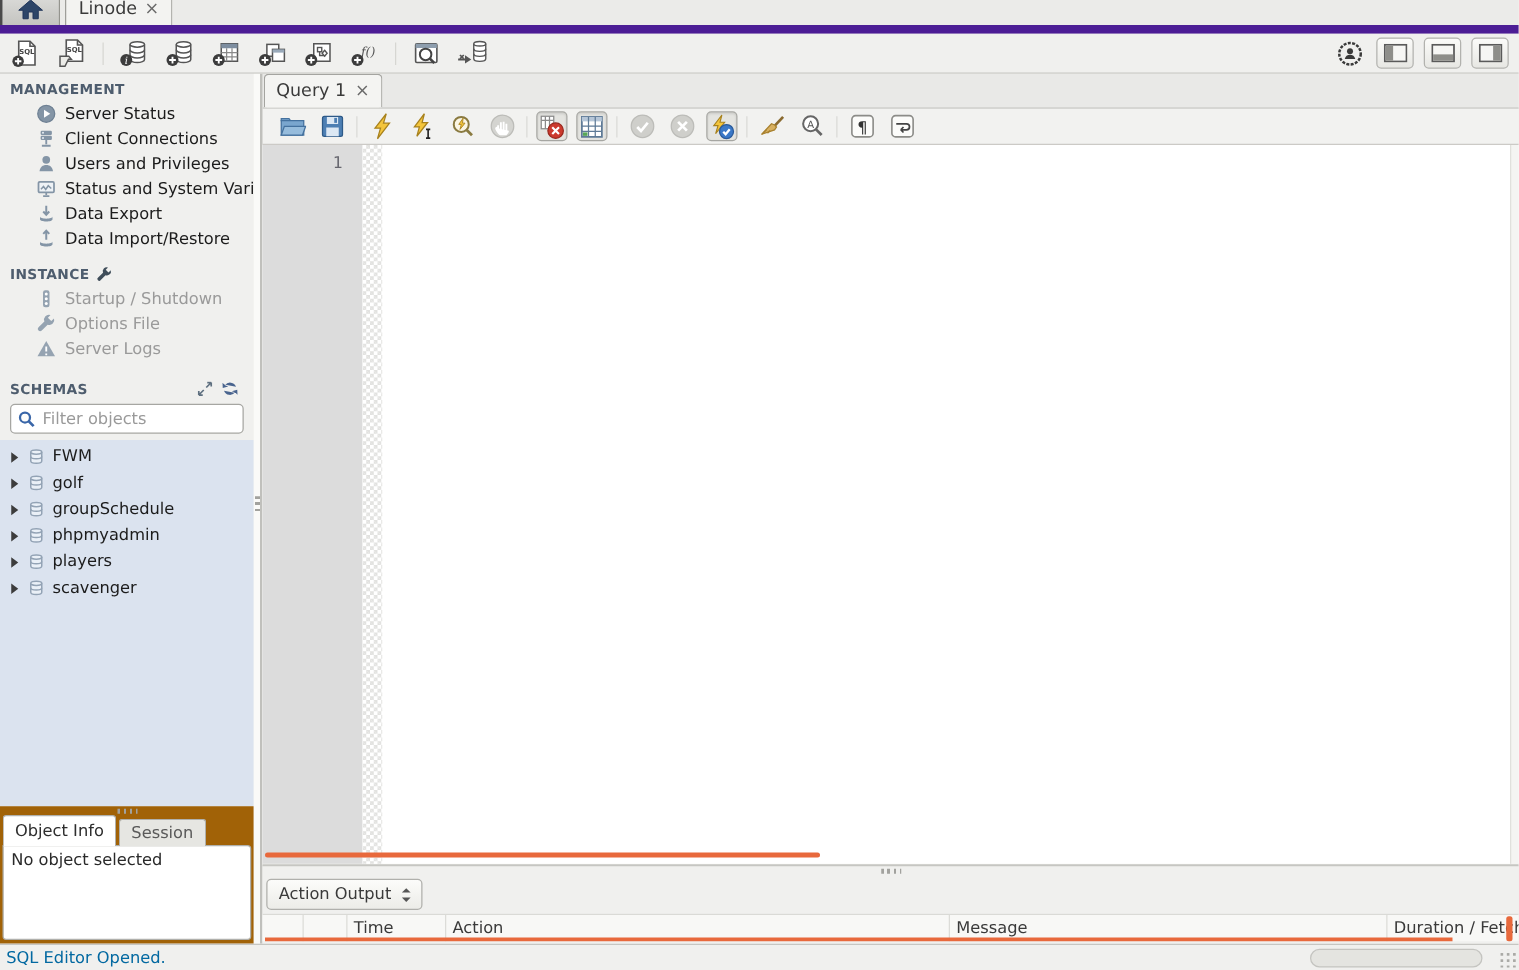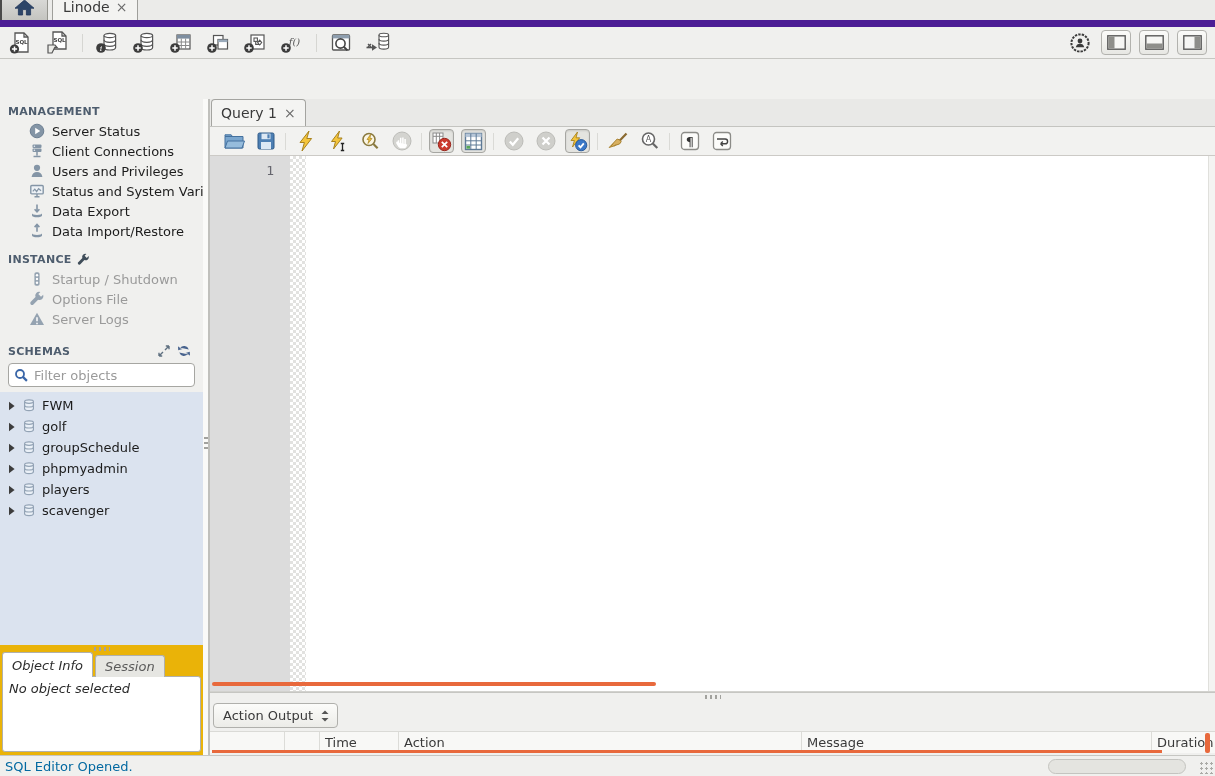--- a/index.html
+++ b/index.html
@@ -14,38 +14,38 @@
   .tab-close { color:#6a6a6a; font-size:14px; line-height:1; cursor:default; }
 
   
   .main-toolbar { height:32px; background:#f0f0ee; border-bottom:1px solid #c6c6c2; display:flex; align-items:center; padding:0 8px; gap:11px; flex:0 0 auto; }
   .tbtn { display:flex; align-items:center; justify-content:center; width:26px; height:26px; }
   .tsep { width:1px; height:18px; background:#d6d6d2; }
   .mt-right { margin-left:auto; display:flex; align-items:center; gap:8px; }
   .panel-btn { width:30px; height:25px; border:1px solid #b2b2ae; border-radius:4px; background:linear-gradient(#fbfbf9,#e7e7e3); display:flex; align-items:center; justify-content:center; }
 
   
-  .body { flex:1 1 auto; display:flex; min-height:0;margin-top:40px; }
+  .body { flex:1 1 auto; display:flex; min-height:0; }
 
   
   .sidebar { width:203px; flex:0 0 auto; display:flex; flex-direction:column; background:#f0f0ee; }
   .sec-title { font-size:11px; font-weight:bold; color:#4e5d6e; letter-spacing:.3px; padding:6px 8px 4px 8px; display:flex; align-items:center; gap:5px; height:22px; }
   .side-item { height:20px; display:flex; align-items:center; gap:7px; padding-left:29px; font-size:13px; color:#1c1c1c; cursor:default; white-space:nowrap; overflow:hidden; }
   .side-item.disabled { color:#9a9a9a; }
   .sec-title.schemas { margin-top:10px; }
   .sec-title.instance { margin-top:6px; }
   .schema-tools { margin-left:auto; display:flex; align-items:center; gap:7px; padding-right:4px; }
   .filter-box { margin:2px 8px 0 8px; height:24px; border:1px solid #a6a6a2; border-radius:4px; background:#fff; display:flex; align-items:center; padding:0 5px; gap:5px; }
   .filter-box input { border:none; outline:none; background:transparent; font-family:inherit; font-size:13px; color:#333; width:100%; }
   .filter-box input::placeholder { color:#9a9a9a; }
   .schema-list { margin-top:5px; flex:1 1 auto; background:#dbe3ef; padding-top:3px; overflow:hidden; }
   .schema-row { height:21px; display:flex; align-items:center; padding-left:8px; gap:6px; font-size:13px; color:#1c1c1c; cursor:default; }
 
   
-  .info-panel { height:110px; flex:0 0 auto; display:flex; flex-direction:column; background:#eab308;font-style:italic; }
+  .info-panel { height:110px; flex:0 0 auto; display:flex; flex-direction:column; background:#a16207; }
   .grip-row { height:7px; display:flex; justify-content:center; align-items:center; }
   .grip-h { width:16px; height:4px; background:repeating-linear-gradient(90deg,#a2a29e 0 2px,transparent 2px 5px); }
   .info-tabs { display:flex; align-items:flex-end; height:25px; padding-left:2px; gap:2px; }
   .info-tab { border:1px solid #b0b0ac; border-bottom:none; border-radius:3px 3px 0 0; padding:0 9px; height:25px; display:flex; align-items:center; font-size:13px; color:#2e2e2e; background:#fff; position:relative; z-index:2; }
   .info-tab.inactive { background:#e6e6e2; color:#5a5a5a; height:22px; }
   .info-box { flex:1; margin:0 2px 3px 2px; background:#fff; border:1px solid #b0b0ac; border-radius:0 3px 3px 3px; margin-top:-1px; padding:4px 6px; font-size:13px; color:#2a2a2a; }
 
   
   .v-split { width:7px; flex:0 0 auto; background:#fafaf8; border-right:2px solid #c0c0bc; position:relative; cursor:col-resize; }
   .grip-v { position:absolute; top:338px; left:1px; width:4px; height:14px; background:repeating-linear-gradient(#a2a29e 0 2px,transparent 2px 5px); }
@@ -68,21 +68,21 @@
     background-size:6px 6px; background-position:0 0,3px 3px; }
   .edit-surface { flex:1 1 auto; background:#fff; }
   .v-scroll-strip { width:7px; flex:0 0 auto; background:#f4f4f2; border-left:1px solid #e0e0dc; }
   .h-scroll-thumb { position:absolute; left:2px; bottom:5px; width:444px; height:4px; background:#e8693c; border-radius:2px; }
 
   .h-split { height:8px; background:#f0f0ee; border-top:1px solid #c6c6c2; position:relative; cursor:row-resize; flex:0 0 auto; }
   .h-split .grip-h { position:absolute; left:495px; top:2px; }
 
   .output { height:55px; flex:0 0 auto; background:#f0f0ee; position:relative; }
   .out-select { position:absolute; left:3px; top:3px; width:125px; height:25px; border:1px solid #b0b0ac; border-radius:4px; background:linear-gradient(#fcfcfa,#ecece8); display:flex; align-items:center; justify-content:space-between; padding:0 7px 0 9px; font-size:13px; color:#3a3a3a; }
-  .out-header { position:absolute; left:0; right:0; top:31px; height:22px; background:#f8f8f6; border-top:1px solid #dadad6; display:flex; align-items:center;padding-left:42px; }
+  .out-header { position:absolute; left:0; right:0; top:31px; height:22px; background:#f8f8f6; border-top:1px solid #dadad6; display:flex; align-items:center; }
   .oh-cell { height:100%; border-right:1px solid #dcdcd8; display:flex; align-items:center; padding-left:5px; font-size:13px; color:#3a3a3a; overflow:hidden; white-space:nowrap; }
   .oh-c0 { width:33px; } .oh-c1 { width:35px; } .oh-c2 { width:79px; } .oh-c3 { width:403px; } .oh-c4 { width:350px; } .oh-c5 { flex:1; border-right:none; }
   .out-underline { position:absolute; left:2px; bottom:0; width:950px; height:3px; background:#e8693c; }
   .out-vthumb { position:absolute; right:5px; top:1px; width:5px; height:20px; background:#e8693c; border-radius:2px; }
 
   
   .status-bar { height:21px; flex:0 0 auto; border-top:1px solid #c6c6c2; background:#f0f0ee; display:flex; align-items:center; padding-left:5px; font-size:13px; color:#0369a1; position:relative; }
   .status-pill { position:absolute; right:29px; top:3px; width:138px; height:15px; border:1px solid #c4c4c0; border-radius:8px; background:#e4e4e0; }
   .resize-grip { position:absolute; right:2px; top:5px; width:14px; height:13px; background:radial-gradient(#aaaaa6 1px,transparent 1.3px); background-size:5px 5px; }
 

